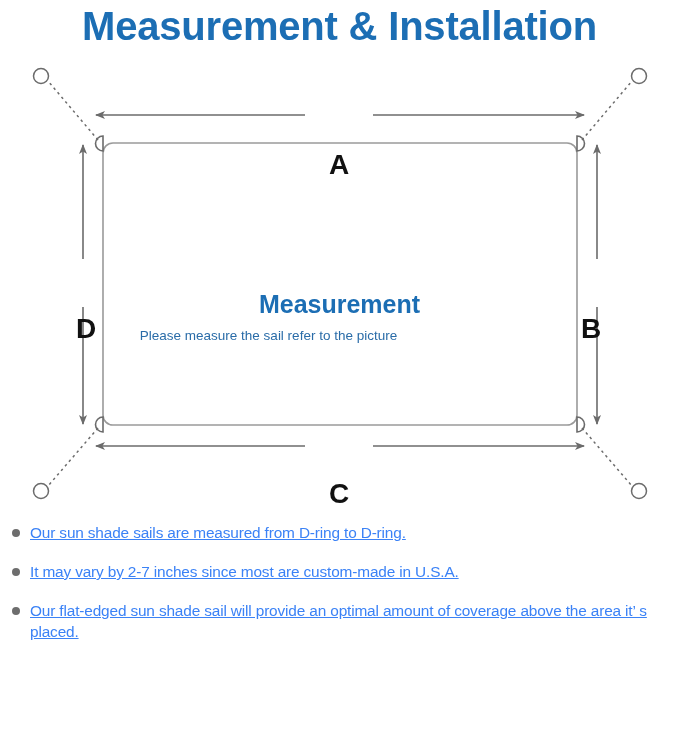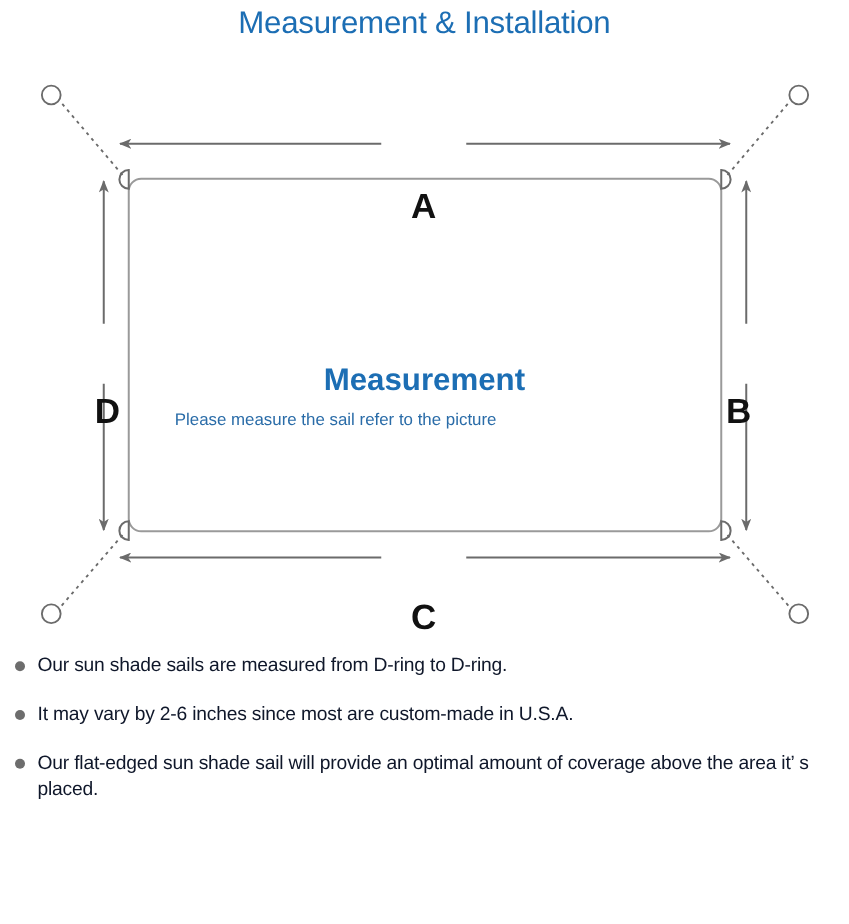--- a/index.html
+++ b/index.html
@@ -20,22 +20,22 @@
     width: 679px;
     height: 739px;
     background: #ffffff;
   }
   .title {
     position: absolute;
     left: 0;
     top: 4px;
     width: 679px;
     text-align: center;
-    font-size: 25px;
-    font-weight: normal;
+    font-size: 40px;
+    font-weight: bold;
     color: #1C6EB4;
     letter-spacing: -0.2px;
     white-space: nowrap;
   }
   #diagram {
     position: absolute;
     left: 0;
     top: 52px;
     width: 679px;
     height: 460px;
@@ -95,24 +95,25 @@
     height: 8px;
     border-radius: 50%;
     background: #6d6d6d;
     margin-top: 7px;
     margin-right: 10px;
   }
   .bullet-text {
     flex: 1 1 auto;
     font-size: 15.4px;
     line-height: 21px;
-    color: #0f172a;
+    color: #3b82f6;
     font-family: "Liberation Sans", sans-serif;
     padding-right: 8px;
     letter-spacing: -0.15px;
+    text-decoration: underline;
   }
 </style>
 </head>
 <body>
 
 <div id="page">
 
   <div class="title">Measurement &amp; Installation</div>
 
   <div id="diagram">
@@ -178,21 +179,21 @@
     <div class="dim-letter" id="letter-d">D</div>
   </div>
 
   <div id="bullets">
     <div class="bullet-row">
       <span class="bullet-dot"></span>
       <span class="bullet-text">Our sun shade sails are measured from D-ring to D-ring.</span>
     </div>
     <div class="bullet-row">
       <span class="bullet-dot"></span>
-      <span class="bullet-text">It may vary by 2-6 inches since most are custom-made in U.S.A.</span>
+      <span class="bullet-text">It may vary by 2-7 inches since most are custom-made in U.S.A.</span>
     </div>
     <div class="bullet-row">
       <span class="bullet-dot"></span>
       <span class="bullet-text">Our flat-edged sun shade sail will provide an optimal amount of coverage above the area it’ s placed.</span>
     </div>
   </div>
 
 </div>
 
 </body></html>

